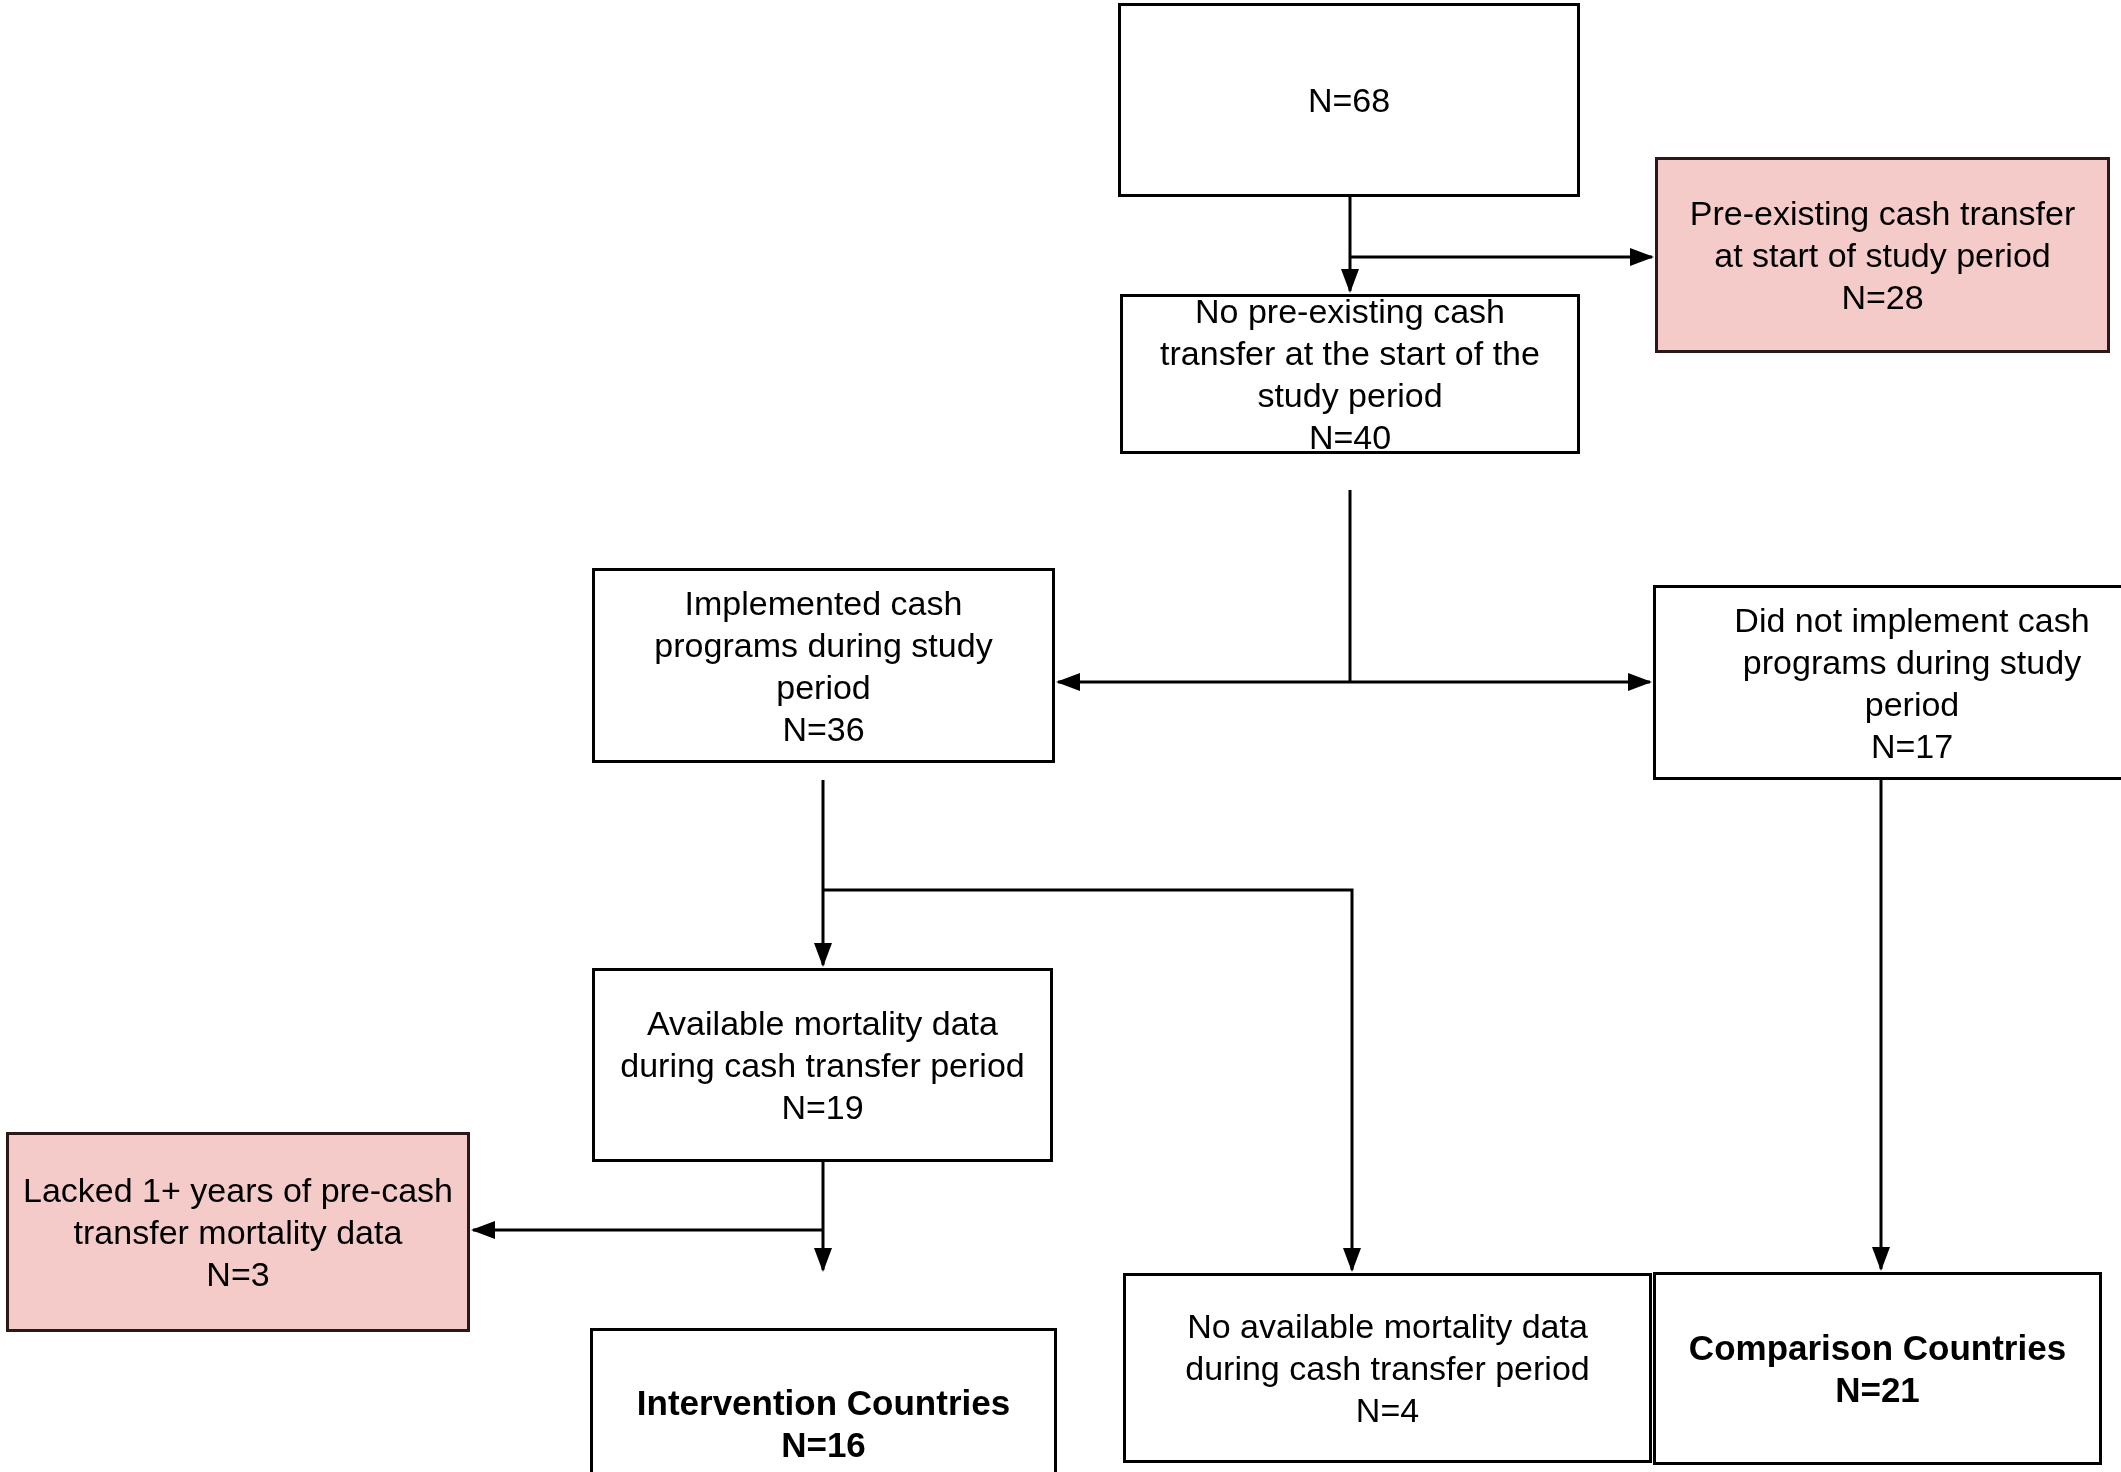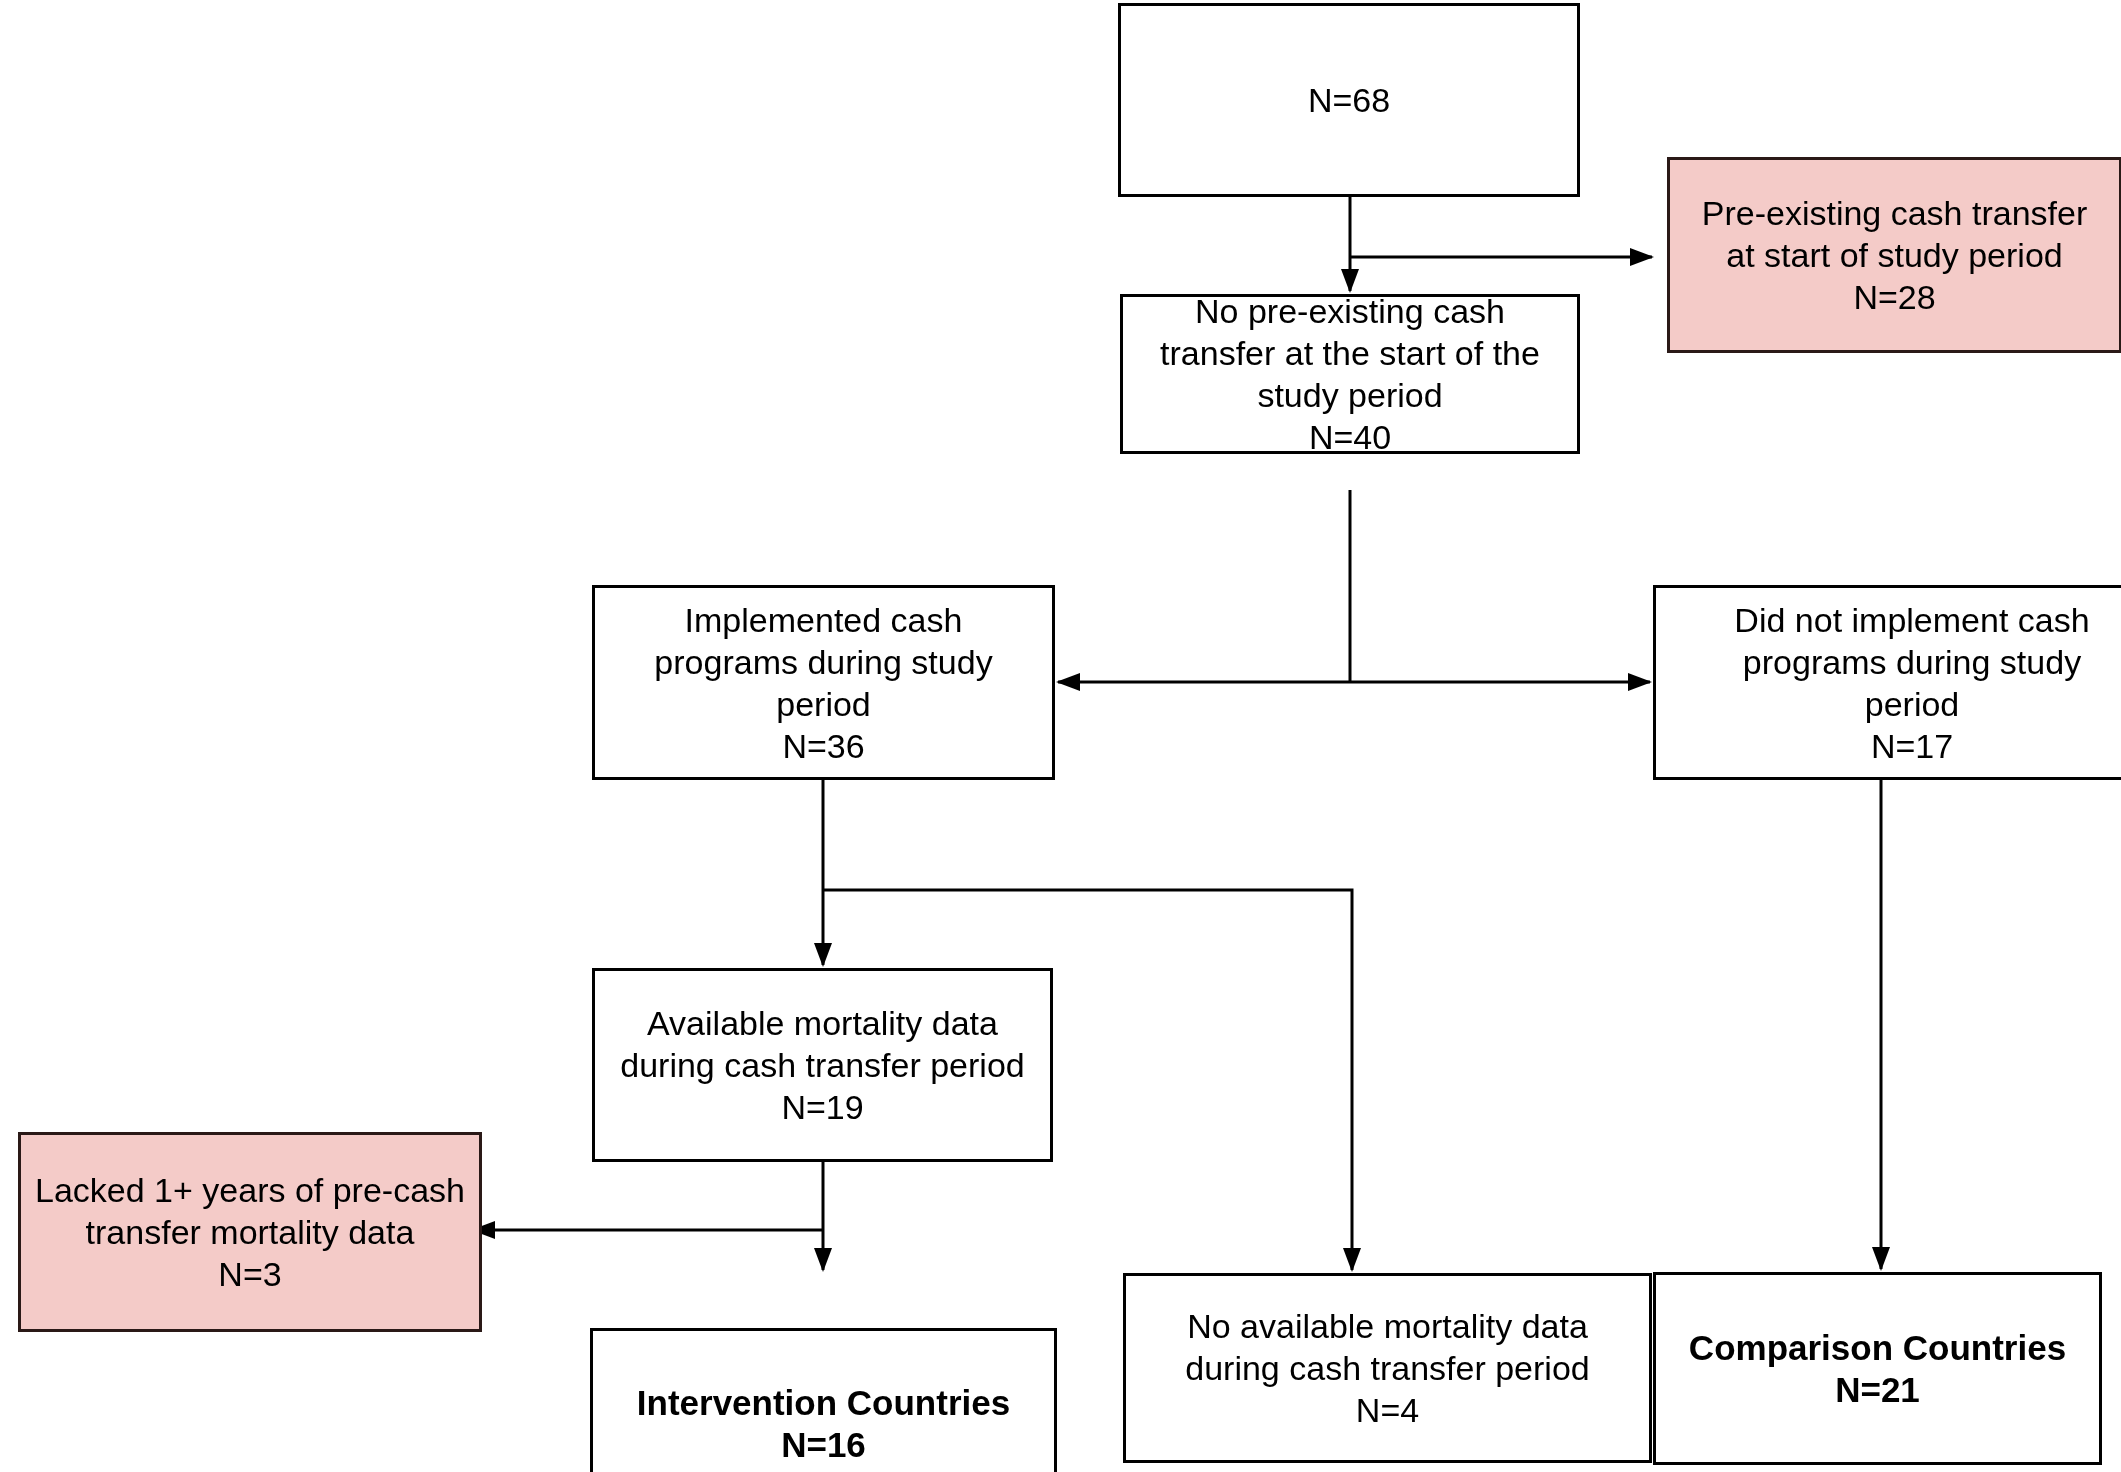--- a/index.html
+++ b/index.html
@@ -47,31 +47,30 @@
     text-align:center;
     font-size:34px;
     line-height:42px;
     padding:6px 10px;
   }
   .node .label{display:block;white-space:pre-line;}
   .node .count{display:block;white-space:pre-line;}
   .node.excluded{
     background:var(--excluded-fill,#f4cbc8);
     border-color:var(--excluded-border,#2a1917);
-    margin-left:12px;
   }
   .node.outcome{
     font-weight:bold;
     font-size:35px;
   }
   
   .n-lmic            {left:1118px; top:3px;    width:462px; height:194px;}
   .n-preexisting     {left:1655px; top:157px;  width:455px; height:196px;}
   .n-no-preexisting  {left:1120px; top:294px;  width:460px; height:160px;}
-  .n-implemented     {left:592px;  top:585px;  width:463px; height:195px;}
+  .n-implemented     {left:592px;  top:568px;  width:463px; height:195px;}
   .n-did-not         {left:1653px; top:585px;  width:518px; height:195px;}
   .n-available       {left:592px;  top:968px;  width:461px; height:194px;}
   .n-lacked          {left:6px;    top:1132px; width:464px; height:200px;}
   .n-intervention    {left:590px;  top:1328px; width:467px; height:192px;}
   .n-no-available    {left:1123px; top:1273px; width:529px; height:190px;}
   .n-comparison      {left:1653px; top:1272px; width:449px; height:193px;}
 </style>
 </head>
 <body>
 

